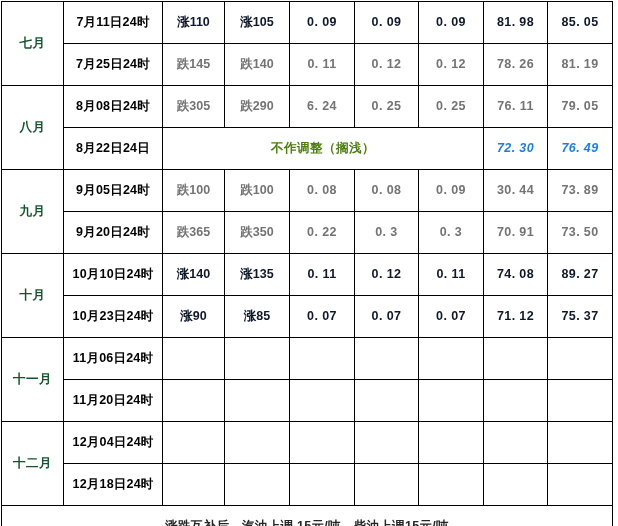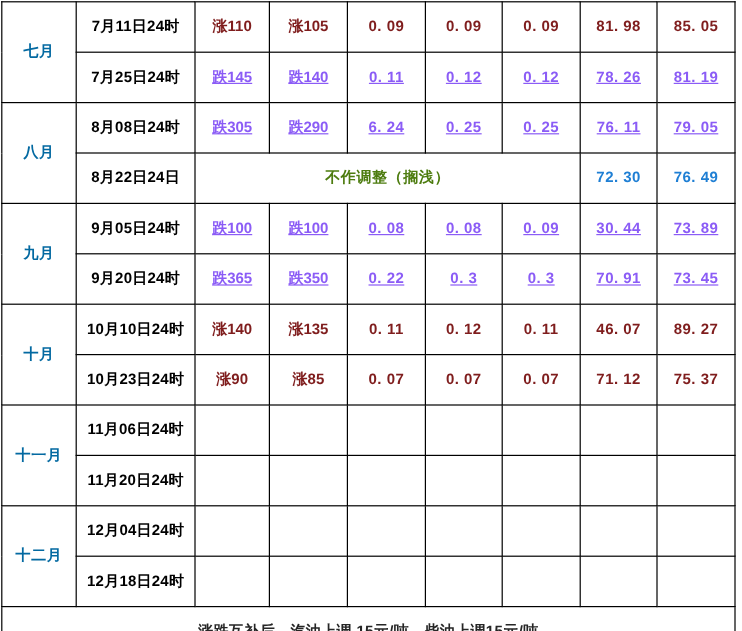--- a/index.html
+++ b/index.html
@@ -27,31 +27,31 @@
     font-weight: bold;
     font-size: 12.5px;
     padding: 0;
     height: 41px;
     line-height: 1.15;
     white-space: nowrap;
     overflow: hidden;
   }
   td.month-cell {
     font-size: 14px;
-    color: #0369a1;
+    color: #14532d;
     letter-spacing: 0.5px;
   }
   td.date-cell {
     font-size: 13px;
     color: #000000;
     letter-spacing: 0.2px;
   }
-  td.val-up    { color: #7f1d1d; }
-  td.val-down  { color: #8b5cf6; text-decoration: underline; }
-  td.val-flat  { color: #1f7fd4; }
+  td.val-up    { color: #0f172a; }
+  td.val-down  { color: #737373; }
+  td.val-flat  { color: #1f7fd4; font-style: italic; }
   td.val-empty { color: #000000; }
   td.note-cell {
     color: #4d7c0f;
     font-size: 14px;
     letter-spacing: 0.5px;
   }
   tr.footer-row td {
     height: 27px;
     font-size: 13px;
     color: #262626;
@@ -129,31 +129,31 @@
         <td class="val-down num">73. 89</td>
       </tr>
       <tr>
         <td class="date-cell">9月20日24时</td>
         <td class="val-down mark">跌365</td>
         <td class="val-down mark">跌350</td>
         <td class="val-down num">0. 22</td>
         <td class="val-down num">0. 3</td>
         <td class="val-down num">0. 3</td>
         <td class="val-down num">70. 91</td>
-        <td class="val-down num">73. 45</td>
+        <td class="val-down num">73. 50</td>
       </tr>
       <tr>
         <td class="month-cell" rowspan="2">十月</td>
         <td class="date-cell">10月10日24时</td>
         <td class="val-up mark">涨140</td>
         <td class="val-up mark">涨135</td>
         <td class="val-up num">0. 11</td>
         <td class="val-up num">0. 12</td>
         <td class="val-up num">0. 11</td>
-        <td class="val-up num">46. 07</td>
+        <td class="val-up num">74. 08</td>
         <td class="val-up num">89. 27</td>
       </tr>
       <tr>
         <td class="date-cell">10月23日24时</td>
         <td class="val-up mark">涨90</td>
         <td class="val-up mark">涨85</td>
         <td class="val-up num">0. 07</td>
         <td class="val-up num">0. 07</td>
         <td class="val-up num">0. 07</td>
         <td class="val-up num">71. 12</td>

